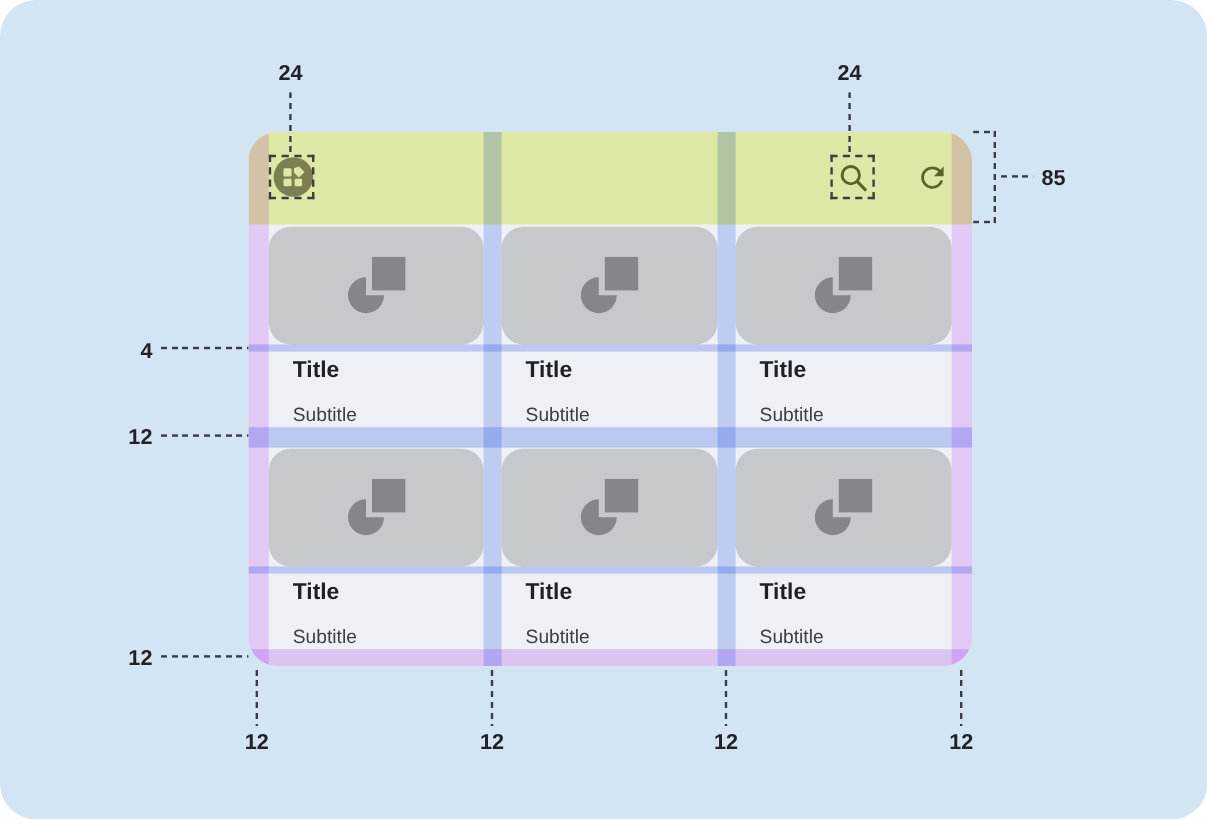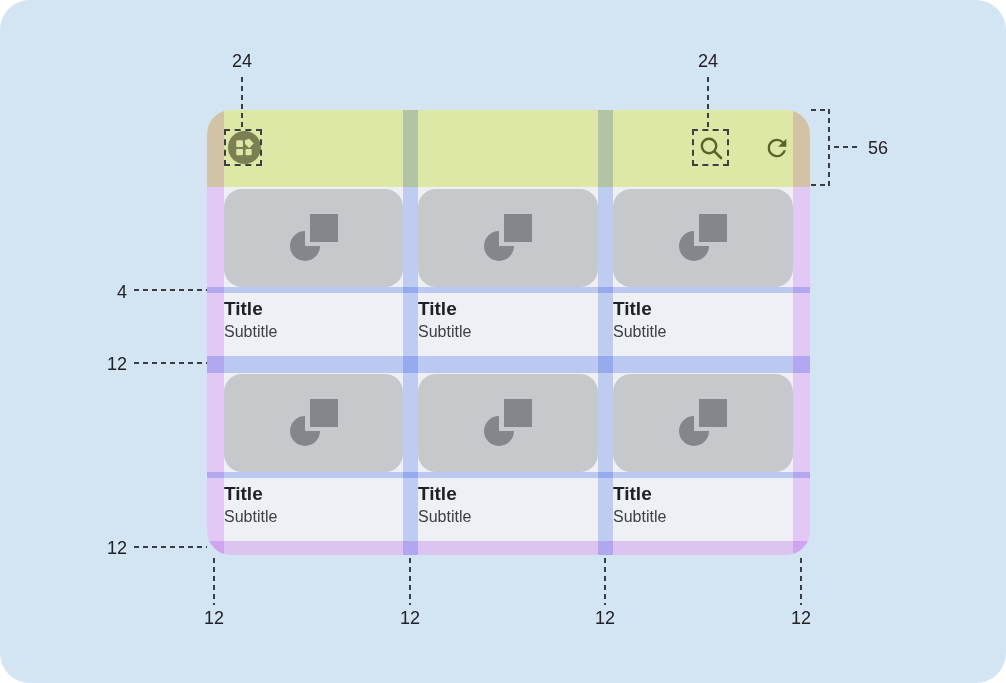--- a/index.html
+++ b/index.html
@@ -10,24 +10,24 @@
   
   .mockup{position:absolute;left:207px;top:110px;width:603px;height:445px;
           border-radius:24px;overflow:hidden;background:#eef0f5;}
   .hdr{position:absolute;left:0;top:0;width:603px;height:77px;background:#dde8a6;}
 
   .card-img{position:absolute;background:#c6c9cc;border-radius:18px;
             display:flex;align-items:center;justify-content:center;}
   .col0{left:17px;width:179px;} .col1{left:211px;width:180px;} .col2{left:406px;width:180px;}
   .imgr0{top:79px;height:98px;} .imgr1{top:264px;height:98px;}
 
-  .card-text{position:absolute;}
+  .card-text{position:absolute;padding-left:20px;}
   .txtr0{top:186px;} .txtr1{top:371px;}
   .card-title{font-size:19px;font-weight:700;color:#202124;line-height:25px;}
-  .card-sub{font-size:16px;font-weight:400;color:#3c4043;line-height:21px;margin-top:0;}
+  .card-sub{font-size:16px;font-weight:400;color:#3c4043;line-height:21px;margin-top:15px;}
 
   
   .band{position:absolute;left:0;width:603px;background:#c9d5fb;mix-blend-mode:multiply;}
   .band4a{top:177px;height:6px;} .band12{top:246px;height:17px;} .band4b{top:362px;height:6px;}
   .bandbot{position:absolute;left:0;width:603px;top:431px;height:14px;background:#ecd1fb;mix-blend-mode:multiply;}
   .vstrip{position:absolute;top:0;height:445px;mix-blend-mode:multiply;}
   .mL{left:0;width:17px;background:#f3d6ff;} .mR{left:586px;width:17px;background:#f3d6ff;}
   .g1{left:196px;width:15px;background:#cdd9fc;} .g2{left:391px;width:15px;background:#cdd9fc;}
 
   
@@ -38,21 +38,21 @@
   .hdr-btn{position:absolute;display:flex;align-items:center;justify-content:center;}
   .searchpos{left:489px;top:23px;width:30px;height:30px;}
   .refreshpos{left:556px;top:24px;width:28px;height:28px;}
 
   
   .dbox{position:absolute;border:2px dashed #3c4043;box-sizing:border-box;background:transparent;}
   .hdash{position:absolute;height:2px;
          background:repeating-linear-gradient(90deg,#3a3d42 0 5px,transparent 5px 9px);}
   .vdash{position:absolute;width:2px;
          background:repeating-linear-gradient(180deg,#3a3d42 0 5px,transparent 5px 9px);}
-  .ann{position:absolute;font-size:18px;font-weight:400;color:#202227;line-height:22px;}
+  .ann{position:absolute;font-size:18px;font-weight:700;color:#202227;line-height:22px;}
   .ar{width:50px;text-align:right;} .ac{width:30px;text-align:center;}
 </style>
 </head>
 <body>
 
 <div class="canvas">
   <div class="bg"></div>
 
   <div class="mockup">
 
@@ -156,21 +156,21 @@
   <div class="ann ac" style="left:227px;top:50px;">24</div>
   <div class="vdash" style="left:241px;top:77px;height:50px;"></div>
 
   <div class="ann ac" style="left:693px;top:50px;">24</div>
   <div class="vdash" style="left:707px;top:77px;height:50px;"></div>
 
   <div class="hdash" style="left:811px;top:109px;width:19px;"></div>
   <div class="vdash" style="left:828px;top:109px;height:77px;"></div>
   <div class="hdash" style="left:811px;top:184px;width:19px;"></div>
   <div class="hdash" style="left:834px;top:146px;width:27px;"></div>
-  <div class="ann" style="left:868px;top:137px;">56</div>
+  <div class="ann" style="left:868px;top:137px;">85</div>
 
   <div class="ann ar" style="left:77px;top:281px;">4</div>
   <div class="hdash" style="left:134px;top:289px;width:73px;"></div>
 
   <div class="ann ar" style="left:77px;top:353px;">12</div>
   <div class="hdash" style="left:134px;top:362px;width:73px;"></div>
 
   <div class="ann ar" style="left:77px;top:537px;">12</div>
   <div class="hdash" style="left:134px;top:546px;width:73px;"></div>
 

